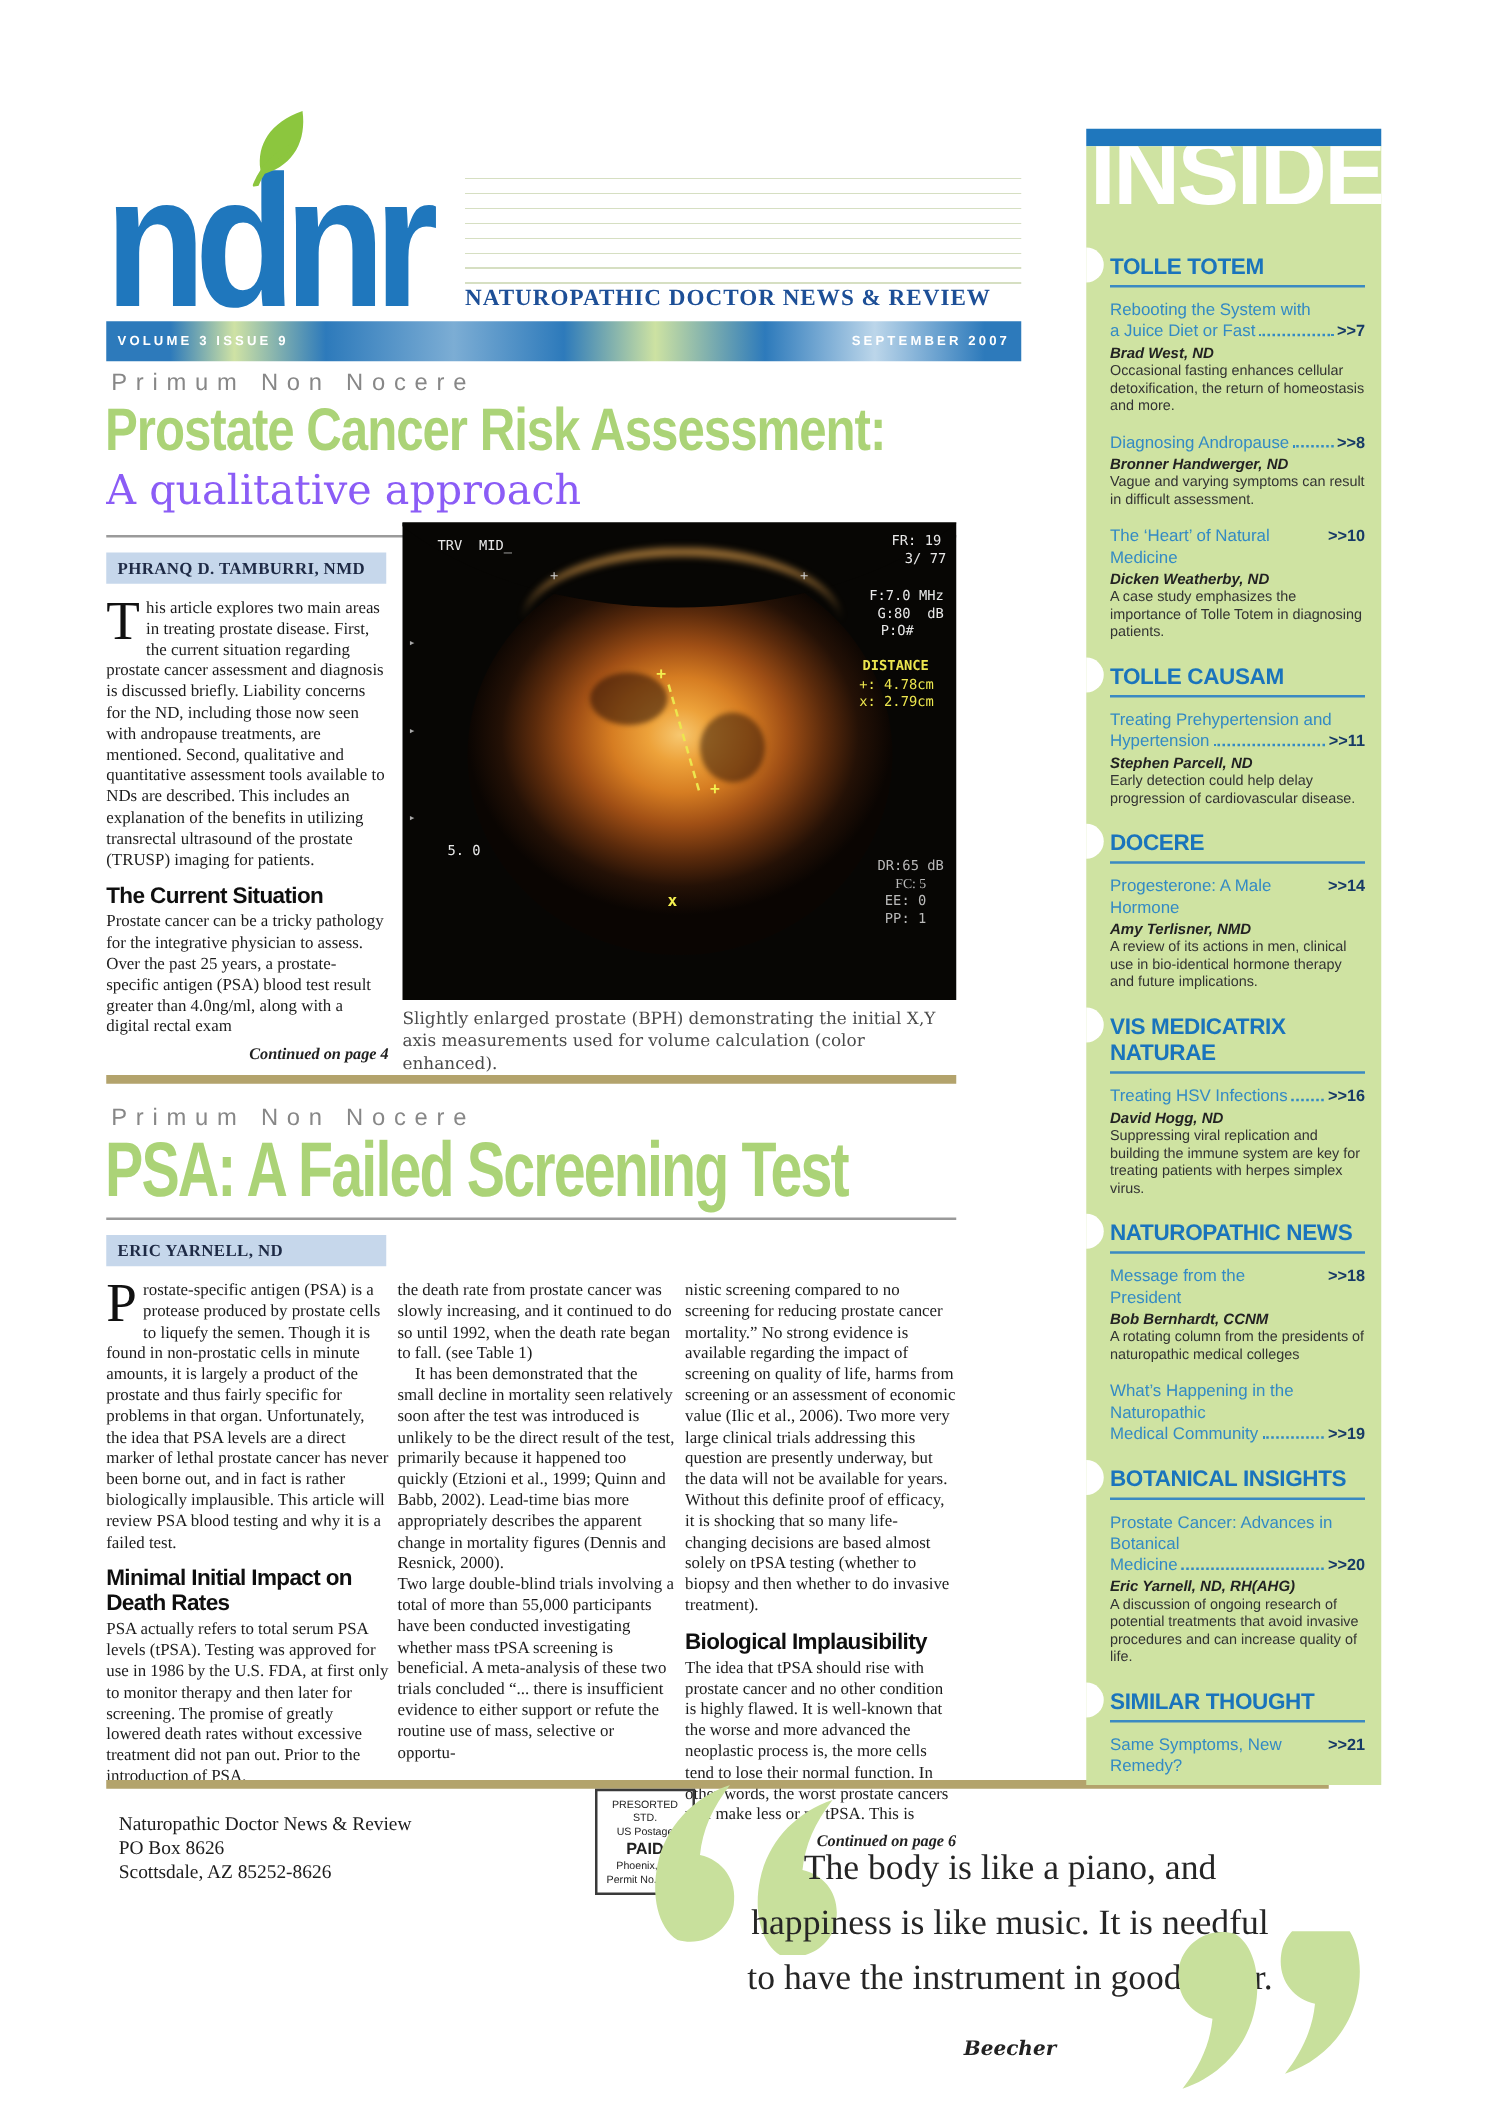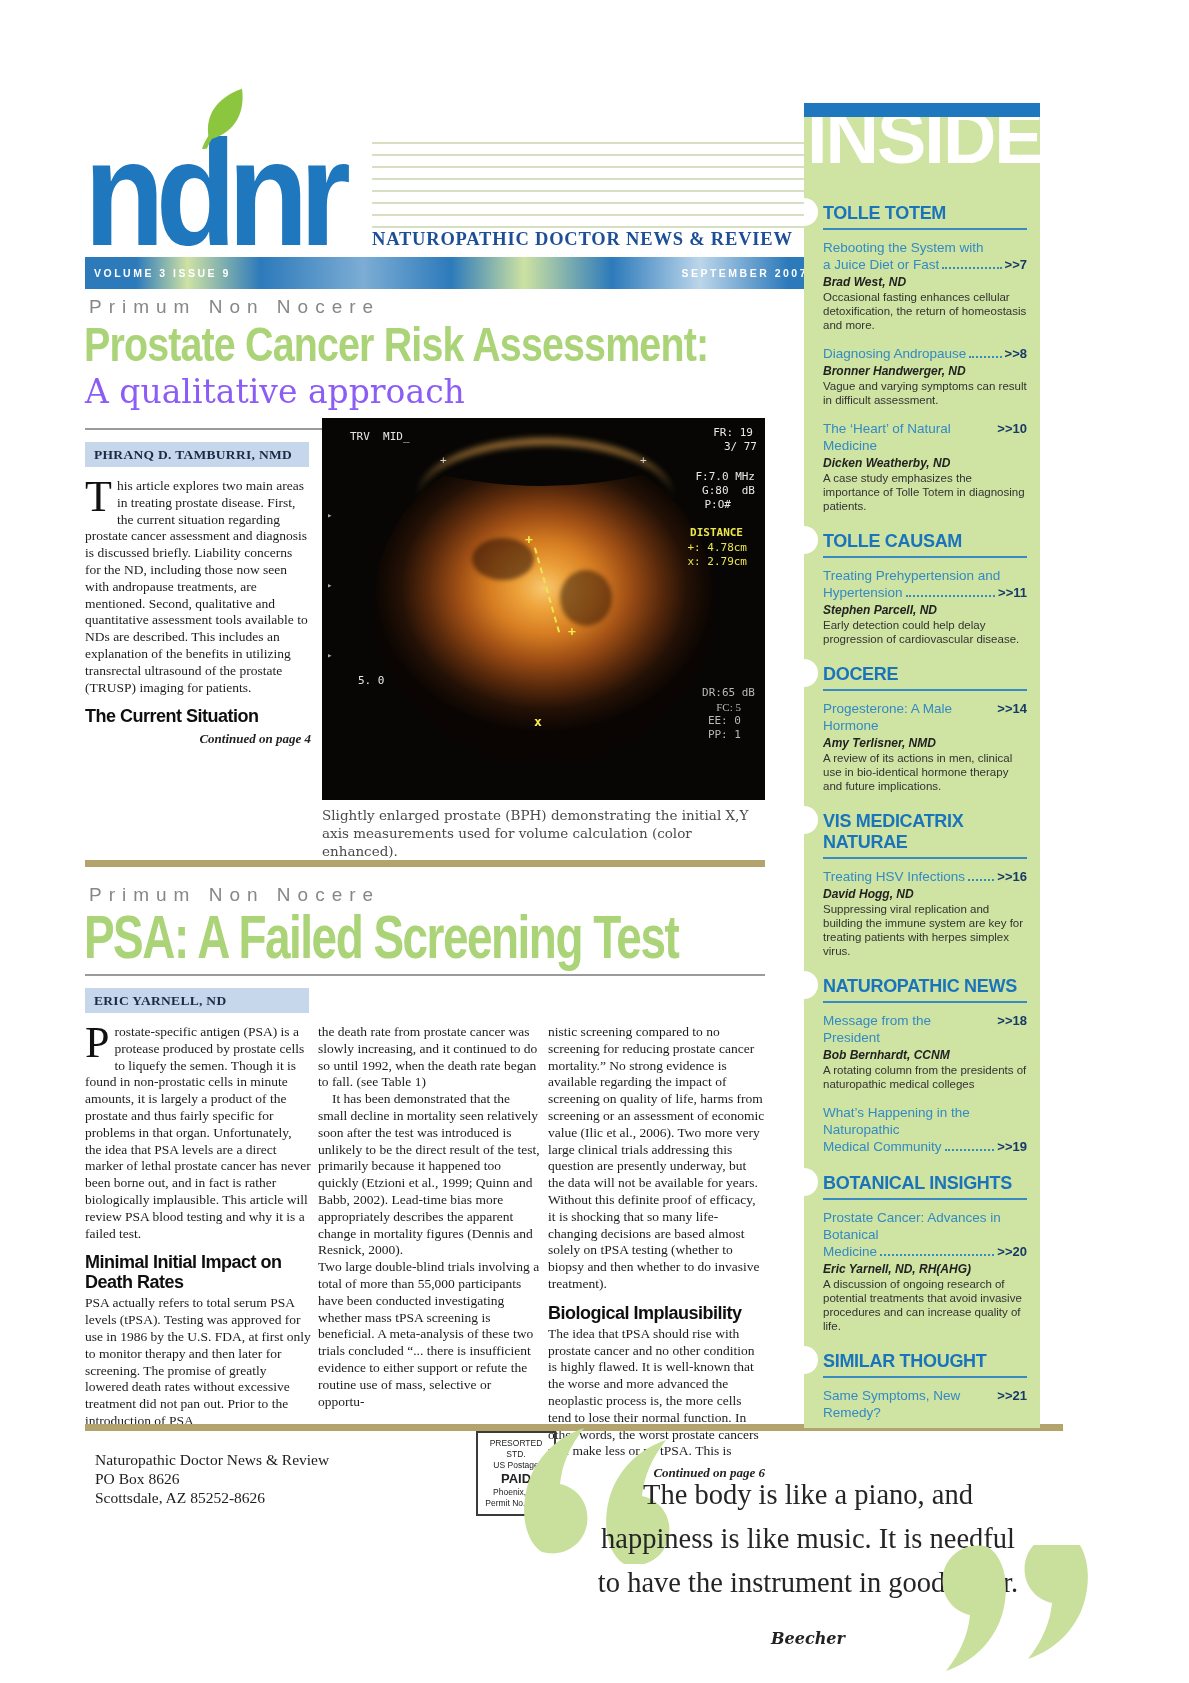--- a/index.html
+++ b/index.html
@@ -58,21 +58,21 @@
   .us-yellow { color:#ece64e; }
   .us-gray { color:#b9b9b9; }
   .us-plus { color:#f3ef4f; font-size:13px; font-weight:bold; font-family:"DejaVu Sans Mono",monospace; }
   .us-dash { left:224px; top:128px; height:88px; border-left:2px dashed #ece64e; transform:rotate(-16deg); }
   .us-tick { color:#cfcfcf; font-family:"DejaVu Sans Mono",monospace; font-size:11px; }
   .us-arrow { color:#a9a9a9; font-size:9px; }
   .caption { left:322px; top:806px; width:443px; font-family:"DejaVu Serif",serif;
     font-size:13.5px; line-height:18px; color:#4a4a4a; }
 
   
-  .sidebar { left:804px; top:103px; width:236px; height:1325px; }
+  .sidebar { left:869px; top:103px; width:236px; height:1325px; }
   .sb-bluebar { position:absolute; top:0; left:0; width:100%; height:14px; background:#1f77bd; }
   .sb-panel { position:absolute; top:14px; left:0; width:100%; height:1311px;
     background:#cfe3a2; overflow:hidden; }
   .inside-title { position:absolute; top:-16px; left:3px; font-size:74px; font-weight:bold;
     color:#fff; letter-spacing:-2px; line-height:1; white-space:nowrap; }
   .sb-content { position:absolute; top:86px; left:19px; right:13px; }
   .sb-section { position:relative; margin-bottom:18px; }
   .notch { position:absolute; left:-33px; top:-5px; width:28px; height:28px;
     border-radius:50%; background:#fff; }
   .sb-head { font-size:18px; font-weight:bold; color:#1a74bc; letter-spacing:-0.3px;
@@ -118,20 +118,21 @@
 
   <div class="abs kicker" style="left:89px; top:296px;">Primum Non Nocere</div>
   <div class="abs headline headline1">Prostate Cancer Risk Assessment:</div>
   <div class="abs subhead">A qualitative approach</div>
   <div class="abs rule" style="left:85px; top:428px; width:680px;"></div>
   <div class="abs authorbox" style="left:85px; top:442px;">PHRANQ D. TAMBURRI, NMD</div>
 
   <div class="abs bodycol" style="left:85px; top:478px; width:226px;">
     <p><span class="dropcap">T</span><span>his article explores two main areas in treating prostate disease. First, the current situation regarding prostate cancer assessment and diagnosis is discussed briefly. Liability concerns for the ND, including those now seen with andropause treatments, are mentioned. Second, qualitative and quantitative assessment tools available to NDs are described. This includes an explanation of the benefits in utilizing transrectal ultrasound of the prostate (TRUSP) imaging for patients.</span></p>
     <div class="colhead">The Current Situation</div>
+    <p>Prostate cancer can be a tricky pathology for the integrative physician to assess. Over the past 25 years, a prostate-specific antigen (PSA) blood test result greater than 4.0ng/ml, along with a digital rectal exam</p>
     <div class="continued">Continued on page 4</div>
   </div>
 
   <div class="abs us">
     <div class="fan"></div>
     <div class="fan-cut"></div>
     <div class="arc"></div>
     <div class="blob1"></div>
     <div class="blob2"></div>
     <span class="us-label" style="left:28px; top:12px;">TRV  MID_</span>

